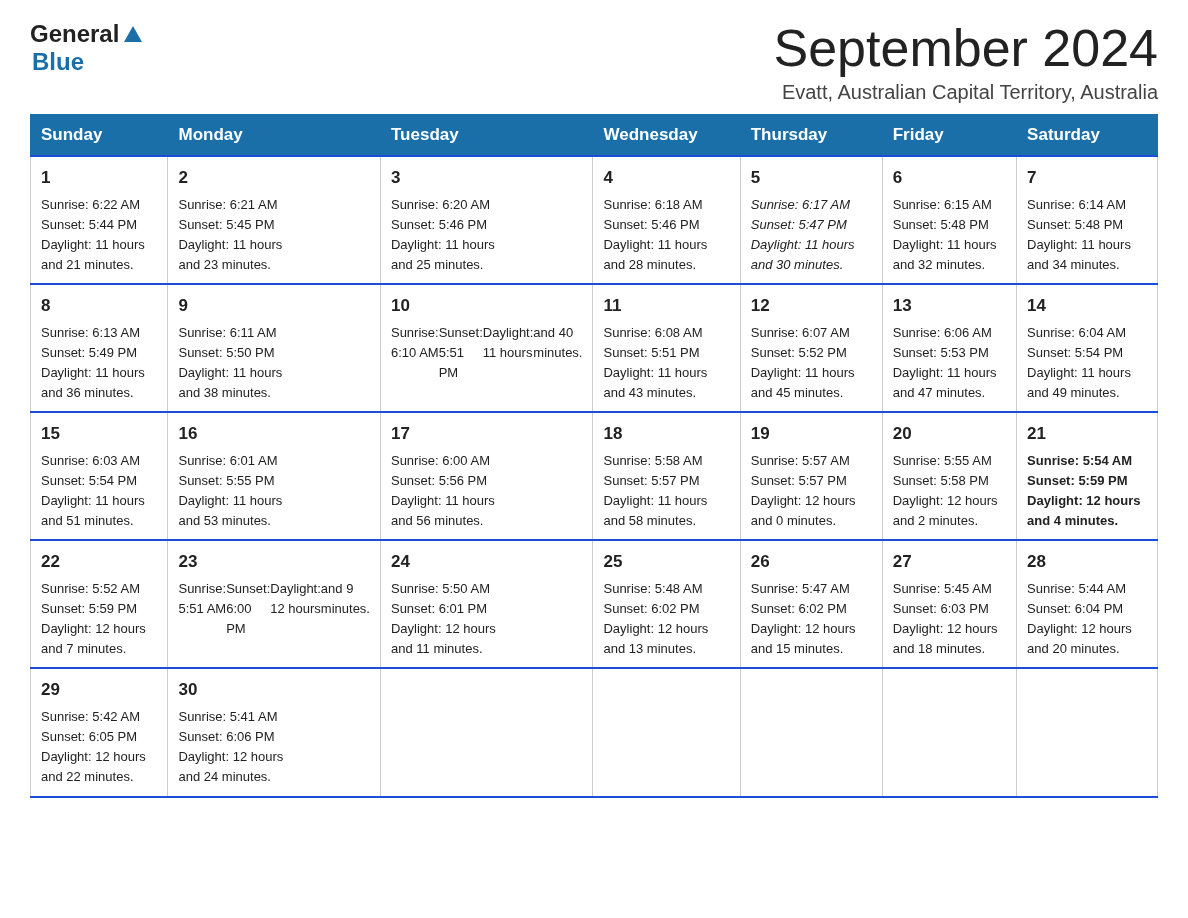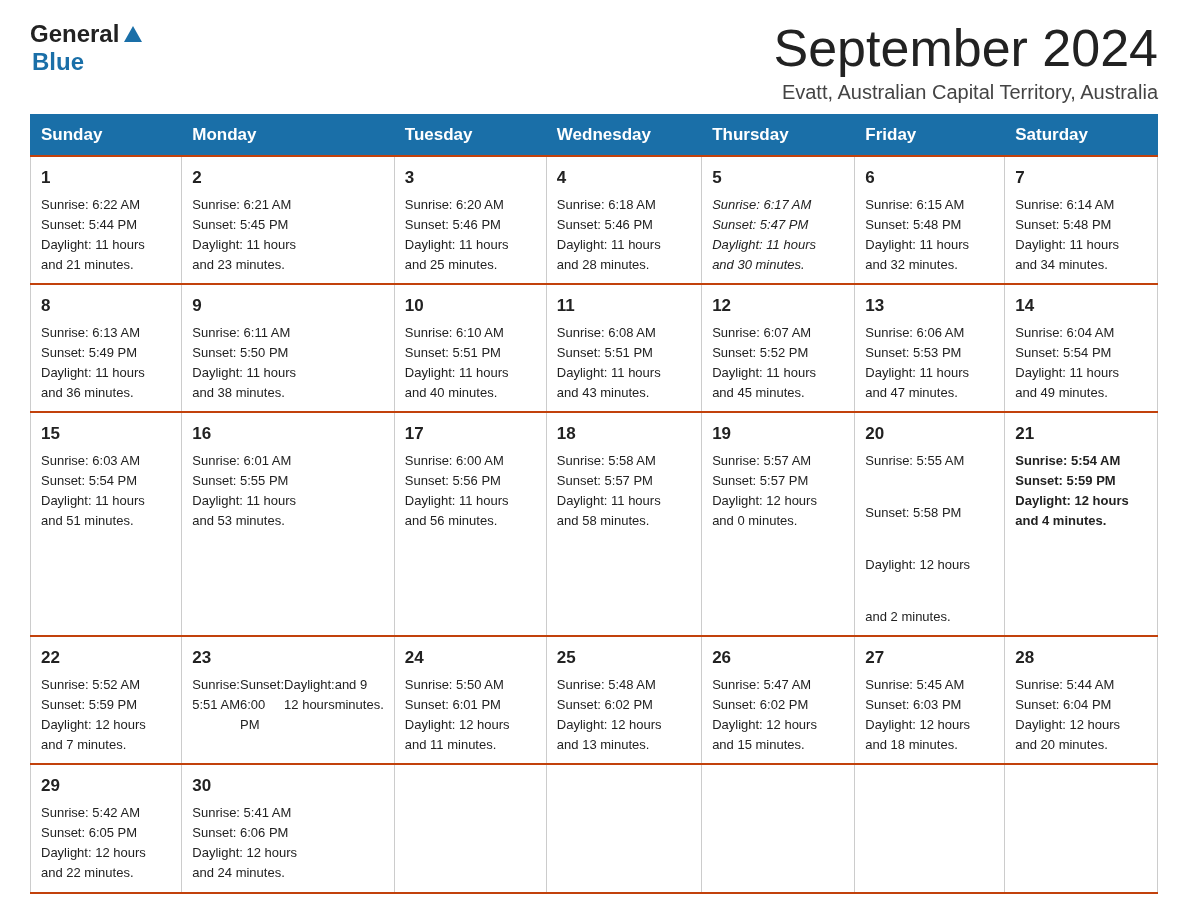--- a/index.html
+++ b/index.html
@@ -49,21 +49,21 @@
       vertical-align: top;
       padding: 8px 10px;
       border: 1px solid #ccc;
       width: 14.28%;
       min-height: 100px;
       font-size: 13px;
       line-height: 1.5;
       color: #222;
     }
     .calendar-table tr {
-      border-bottom: 2px solid #c2410c;
+      border-bottom: 2px solid #1d4ed8;
     }
     .day-number {
       font-size: 17px;
       font-weight: bold;
       margin-bottom: 4px;
     }
     .day-info {
       font-size: 13px;
       color: #222;
       line-height: 1.55;
@@ -202,21 +202,21 @@
           <div class="day-number">9</div>
           <div class="day-info" style="display: flex; flex-direction: column; justify-content: flex-end;">
             <span>Sunrise: 6:11 AM</span>
             <span>Sunset: 5:50 PM</span>
             <span>Daylight: 11 hours</span>
             <span>and 38 minutes.</span>
           </div>
         </td>
         <td>
           <div class="day-number">10</div>
-          <div class="day-info" style="display: flex; flex-direction: column;">
+          <div class="day-info" style="display: flex; flex-direction: row;">
             <span>Sunrise: 6:10 AM</span>
             <span>Sunset: 5:51 PM</span>
             <span>Daylight: 11 hours</span>
             <span>and 40 minutes.</span>
           </div>
         </td>
         <td>
           <div class="day-number">11</div>
           <div class="day-info" style="display: flex; flex-direction: column;">
             <span>Sunrise: 6:08 AM</span>
@@ -294,21 +294,21 @@
           <div class="day-number">19</div>
           <div class="day-info" style="display: flex; flex-direction: column;">
             <span>Sunrise: 5:57 AM</span>
             <span>Sunset: 5:57 PM</span>
             <span>Daylight: 12 hours</span>
             <span>and 0 minutes.</span>
           </div>
         </td>
         <td>
           <div class="day-number">20</div>
-          <div class="day-info" style="display: flex; flex-direction: column; gap: 32px;">
+          <div class="day-info" style="display: flex; flex-direction: column;">
             <span>Sunrise: 5:55 AM</span>
             <span>Sunset: 5:58 PM</span>
             <span>Daylight: 12 hours</span>
             <span>and 2 minutes.</span>
           </div>
         </td>
         <td>
           <div class="day-number">21</div>
           <div class="day-info" style="display: flex; flex-direction: column; font-weight: bold;">
             <span>Sunrise: 5:54 AM</span>

